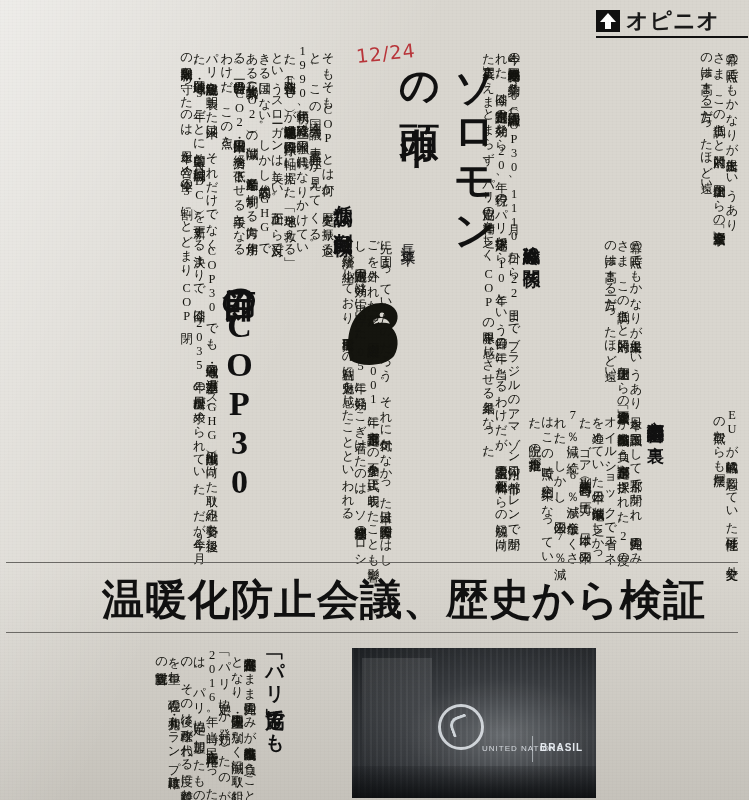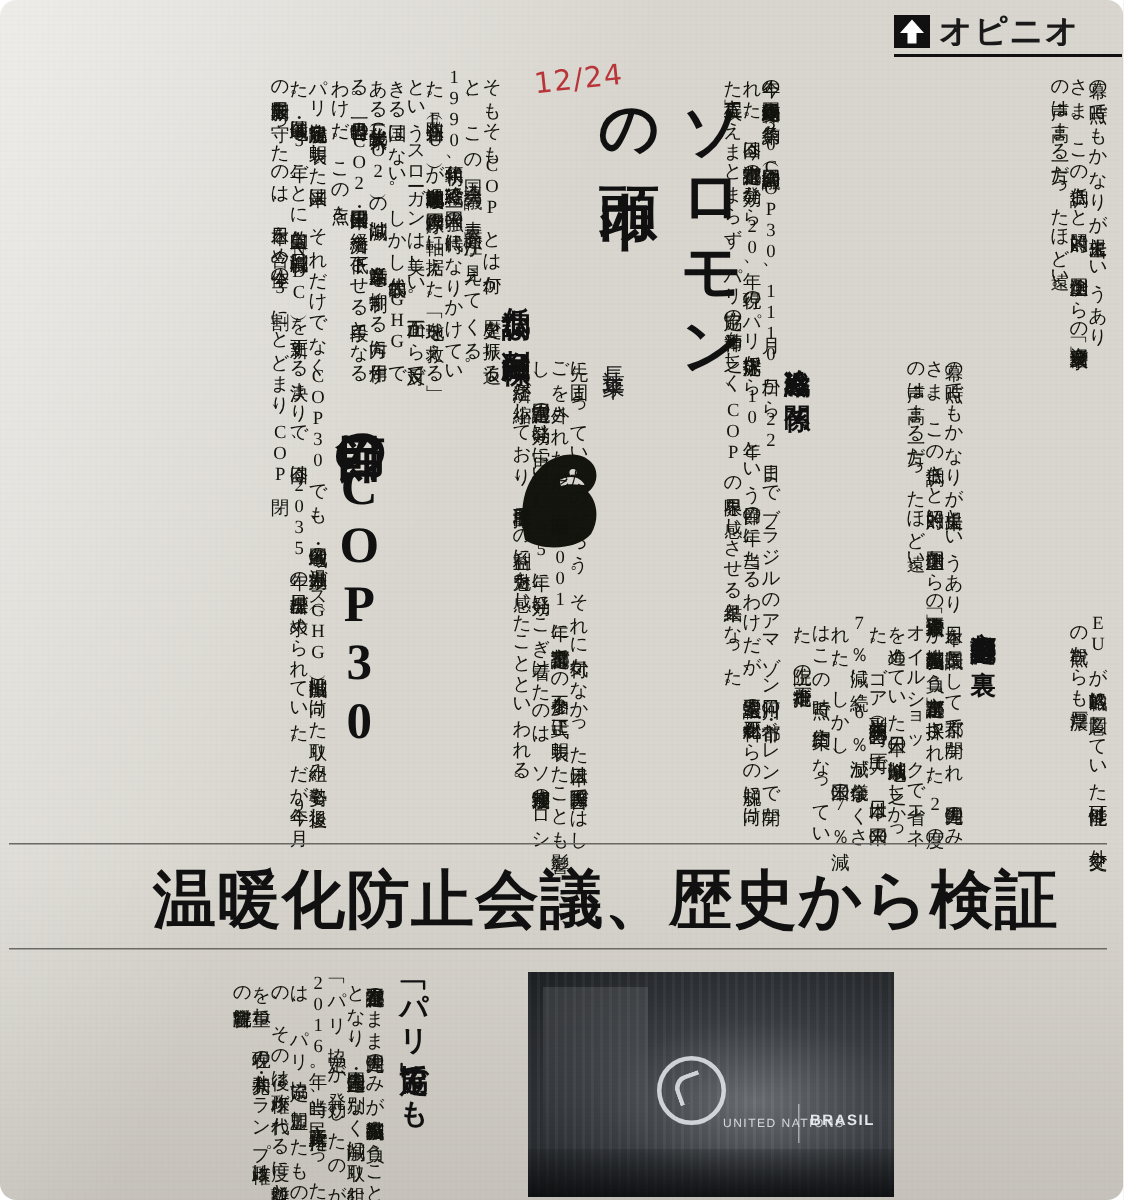--- a/index.html
+++ b/index.html
@@ -13,21 +13,20 @@
   #page {
     position: relative;
     width: 749px;
     height: 800px;
     overflow: hidden;
     background: #d9d6cf;
     background-image:
       linear-gradient(115deg, rgba(255,255,255,0.55) 0%, rgba(255,255,255,0.0) 40%),
       linear-gradient(0deg, rgba(140,136,128,0.25) 0%, rgba(255,255,255,0.0) 30%);
     filter: none;
-    border-radius: 11px;
   }
   
   #grain {
     position: absolute;
     inset: 0;
     pointer-events: none;
     opacity: .30;
     background-image:
       repeating-linear-gradient(0deg, rgba(0,0,0,.035) 0px, rgba(0,0,0,.035) 1px, rgba(255,255,255,0) 1px, rgba(255,255,255,0) 3px),
       repeating-linear-gradient(90deg, rgba(0,0,0,.03) 0px, rgba(0,0,0,.03) 1px, rgba(255,255,255,0) 1px, rgba(255,255,255,0) 4px);

